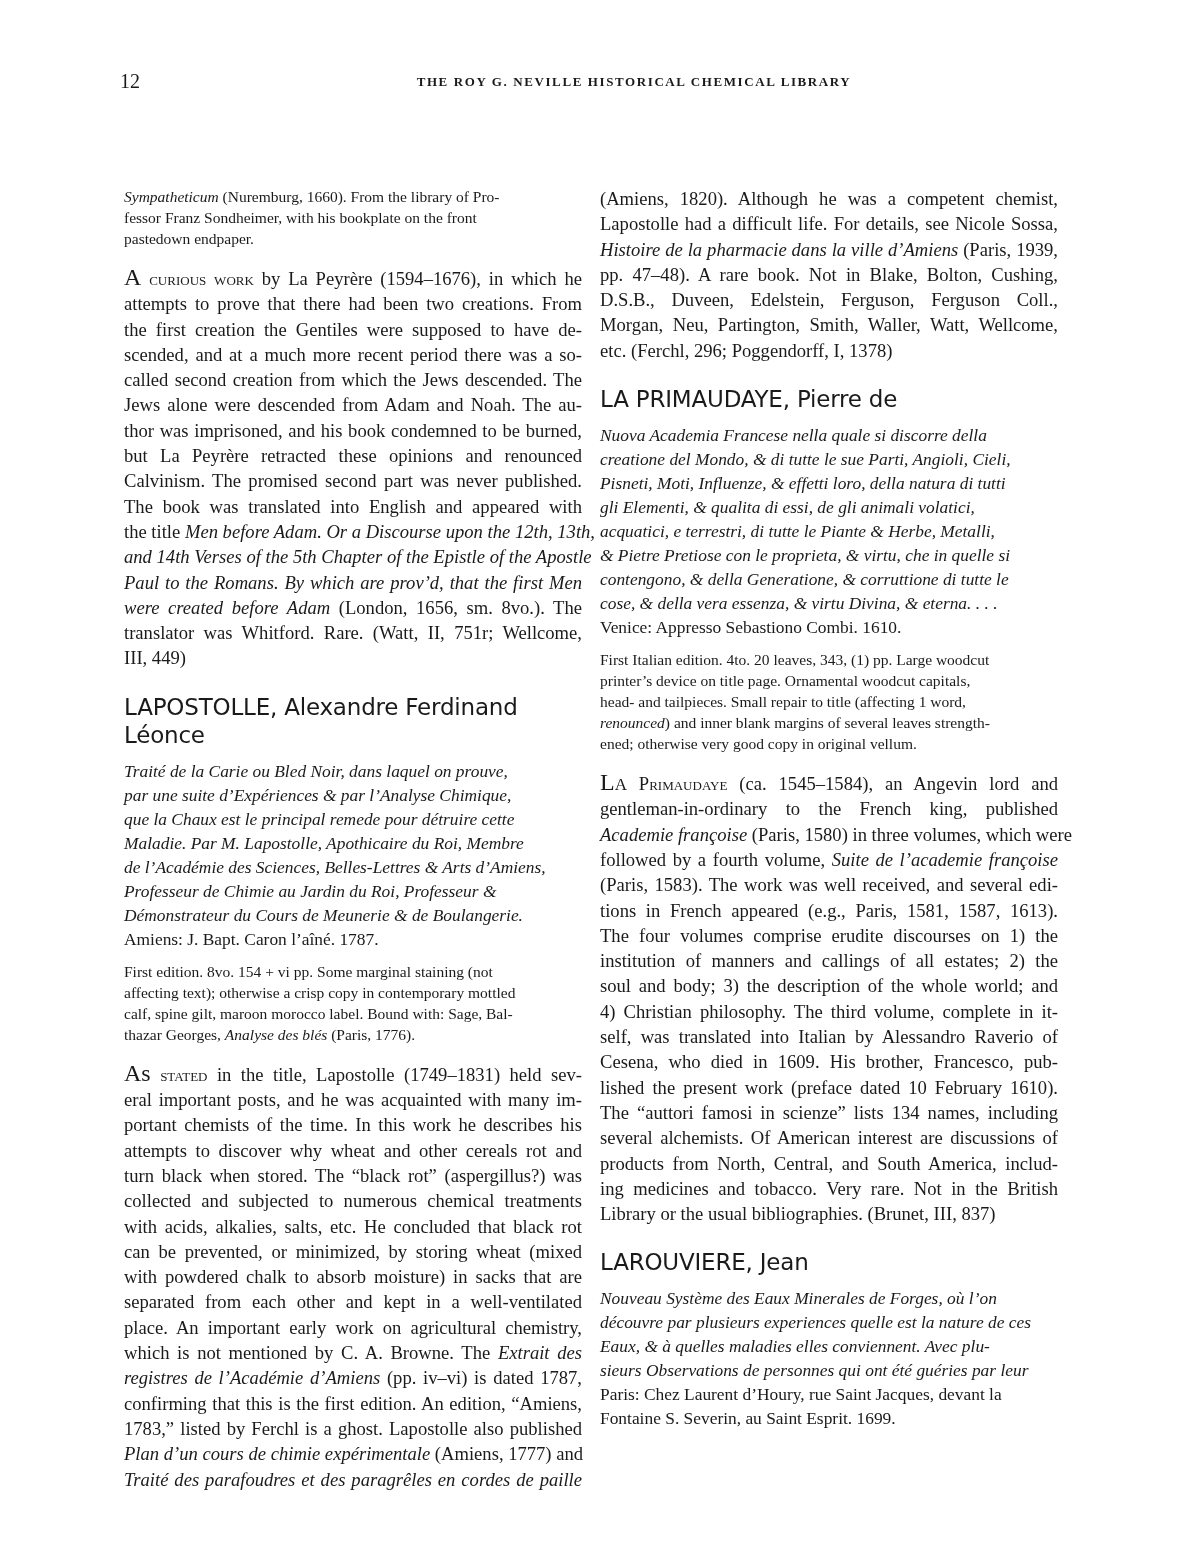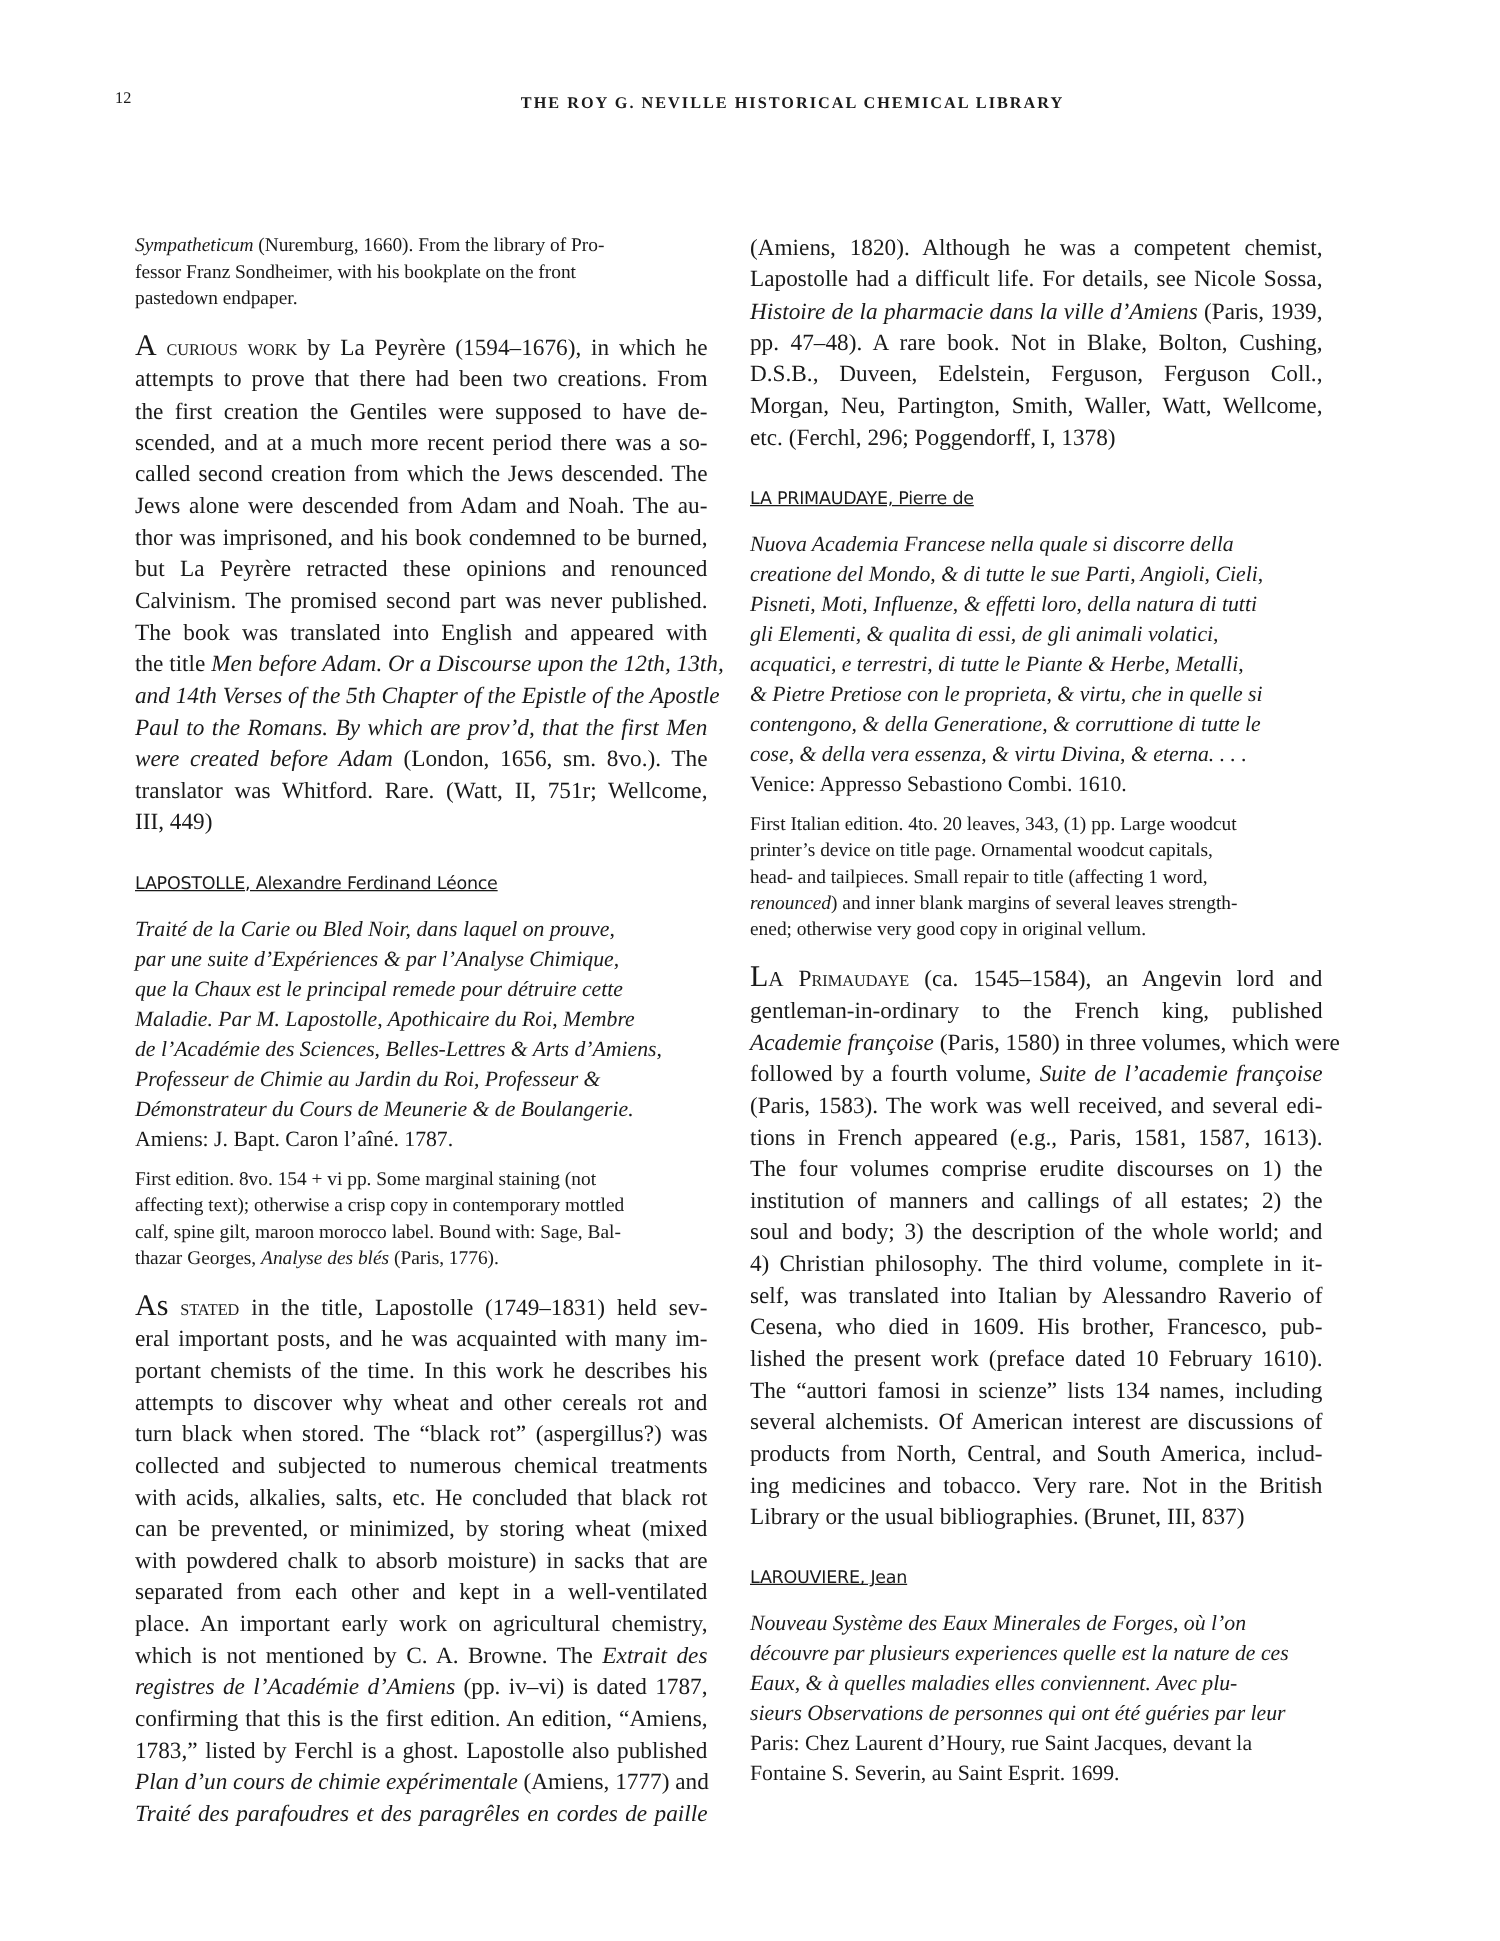--- a/index.html
+++ b/index.html
@@ -1,33 +1,33 @@
 <!DOCTYPE html>
 <html><head>
 <meta charset="utf-8">
 <style>
   html, body { margin: 0; padding: 0; background: #ffffff; }
   body { width: 1200px; height: 1553px; position: relative; overflow: hidden;
          font-family: "Liberation Serif", "DejaVu Serif", serif; color: #1a1a1a; }
-  .pagenum { position: absolute; left: 92px; top: 70px; font-size: 13px; }
+  .pagenum { position: absolute; left: 120px; top: 70px; font-size: 20px; }
   .runhead { position: absolute; left: 0; width: 1200px; top: 74px; text-align: center;
              font-size: 13px; letter-spacing: 1.6px; font-weight: bold; padding-left: 68px; box-sizing: border-box; }
   .col { position: absolute; top: 186px; width: 458px; }
-  .col.left { left: 108px; }
+  .col.left { left: 124px; }
   .col.right { left: 600px; }
   .ln { display: block; white-space: nowrap; }
   .j { text-align: justify; text-align-last: justify; }
   .small { font-size: 15.5px; line-height: 21px; }
   .body { font-size: 18.6px; line-height: 25.3px; }
   .cit { font-size: 17.4px; line-height: 24px; }
   .it { font-style: italic; }
   .sc { font-variant: small-caps; }
   .drop { font-size: 24px; }
-  .heading { font-family: "DejaVu Sans", "Liberation Sans", sans-serif; font-size: 14px;
-             line-height: 28px; margin: 0; font-weight: normal; letter-spacing: -0.2px; text-decoration: underline; }
+  .heading { font-family: "DejaVu Sans", "Liberation Sans", sans-serif; font-size: 23px;
+             line-height: 28px; margin: 0; font-weight: normal; letter-spacing: -0.2px; }
   .gap-s { height: 10px; }
   .gap-m { height: 16px; }
   .gap-l { height: 22px; }
 </style>
 </head>
 <body>
 
 <div>
   <div class="pagenum">12</div>
   <div class="runhead">THE ROY G. NEVILLE HISTORICAL CHEMICAL LIBRARY</div>

